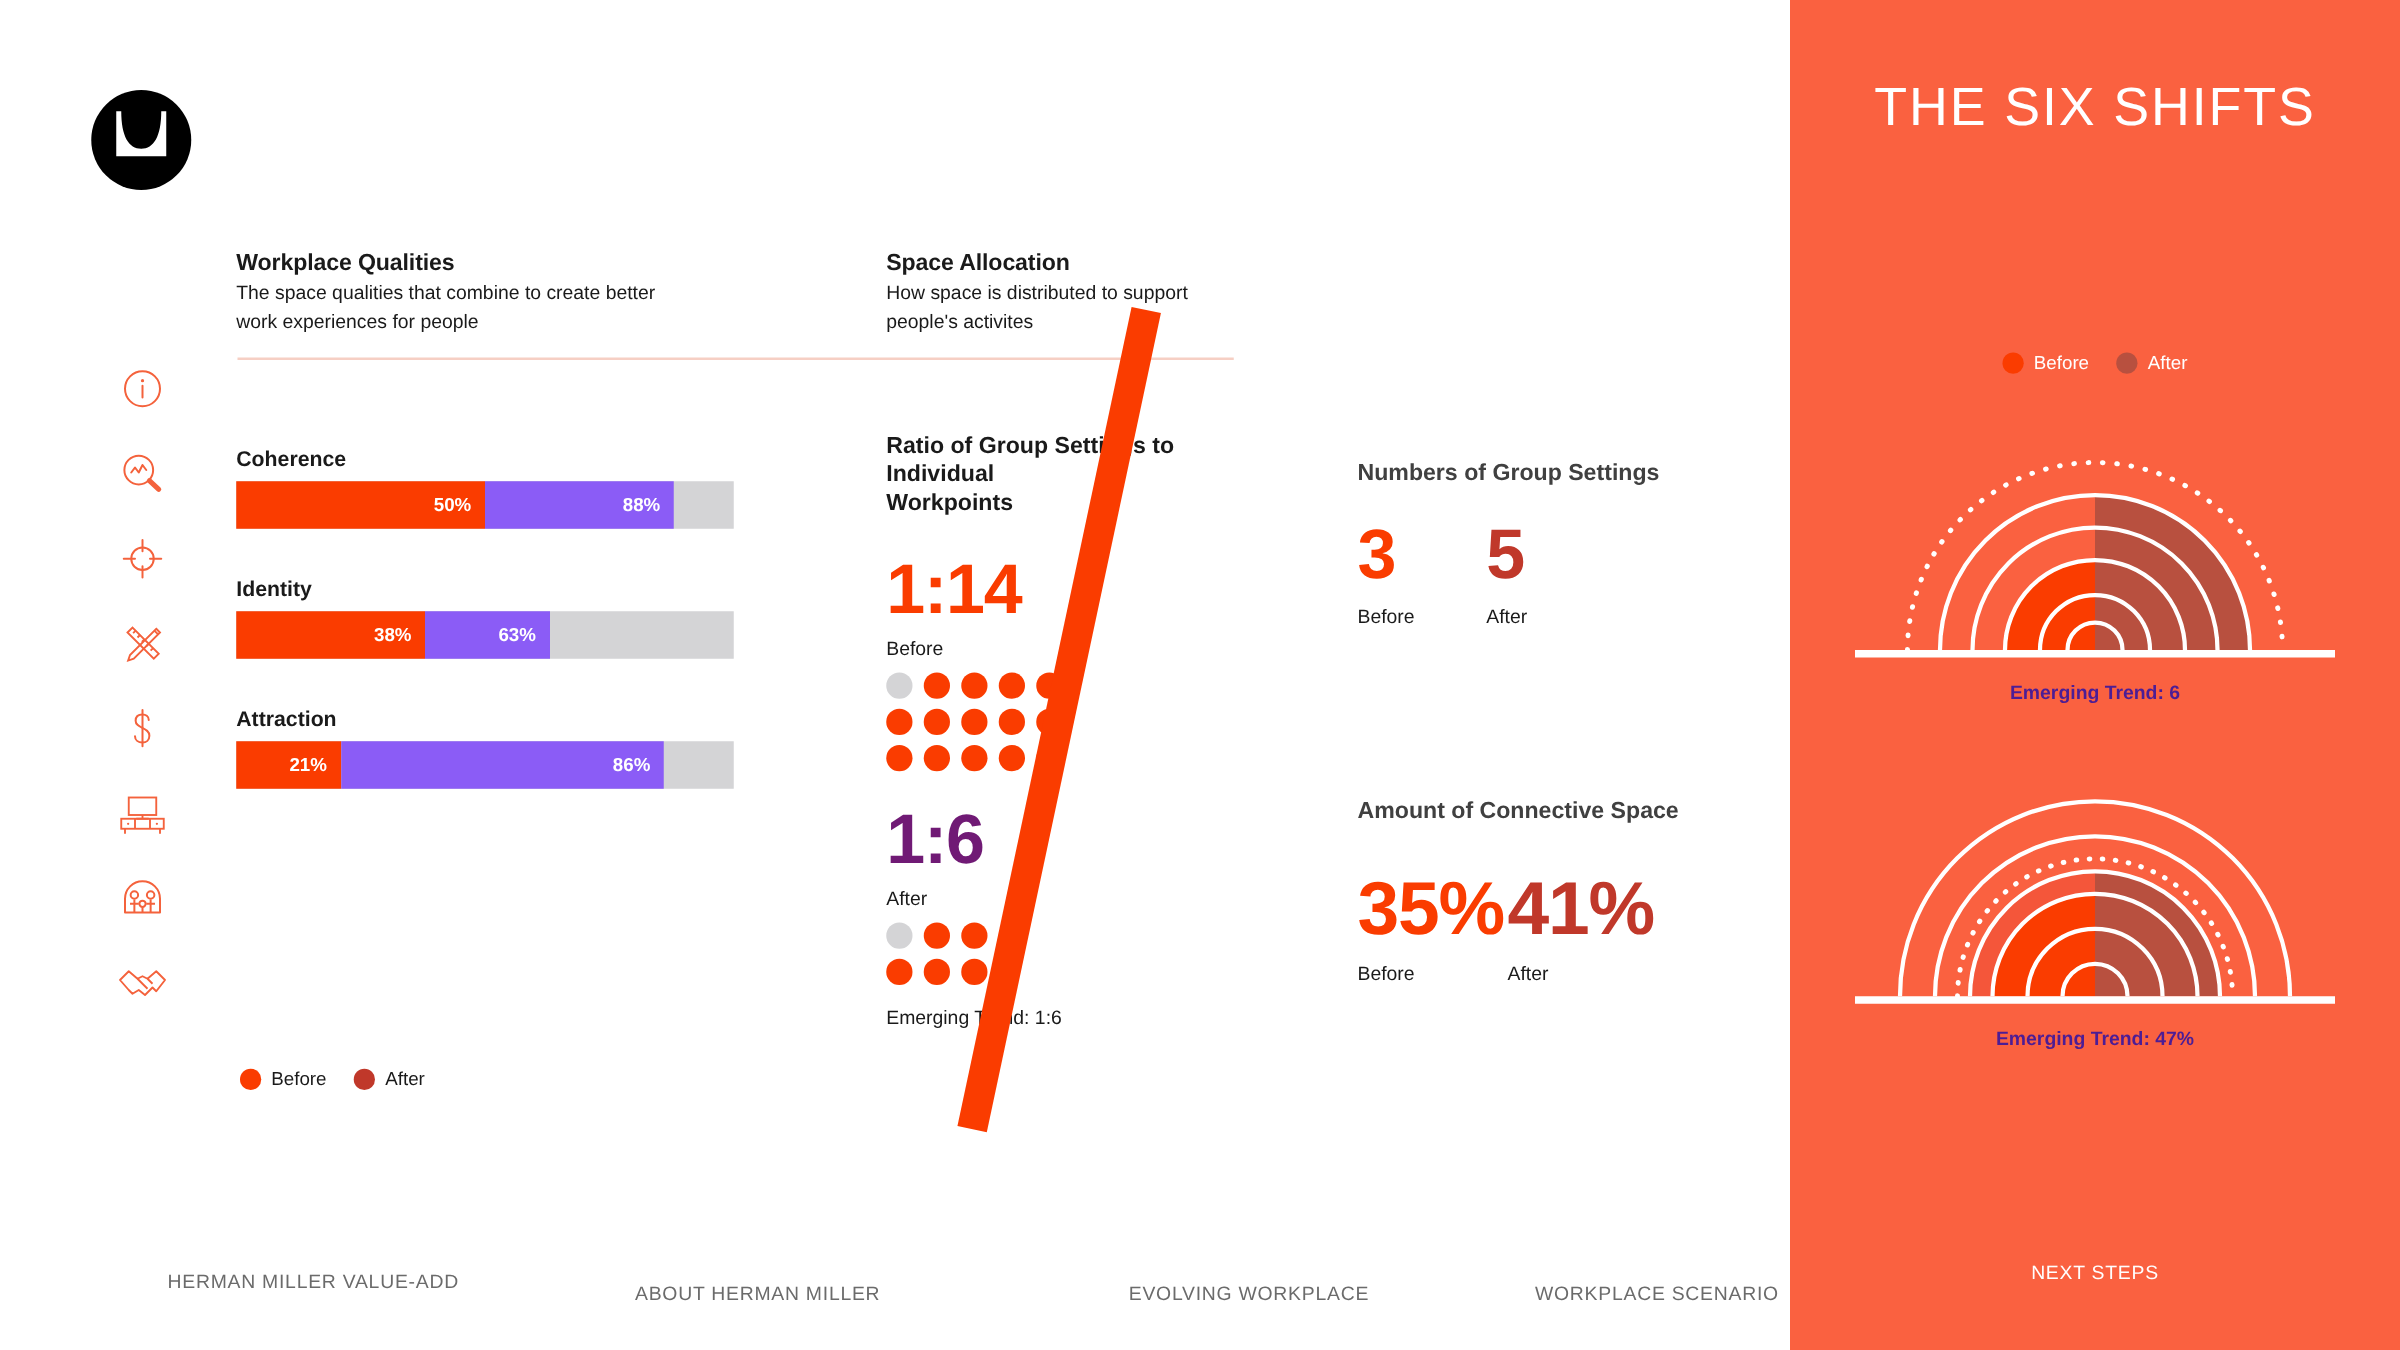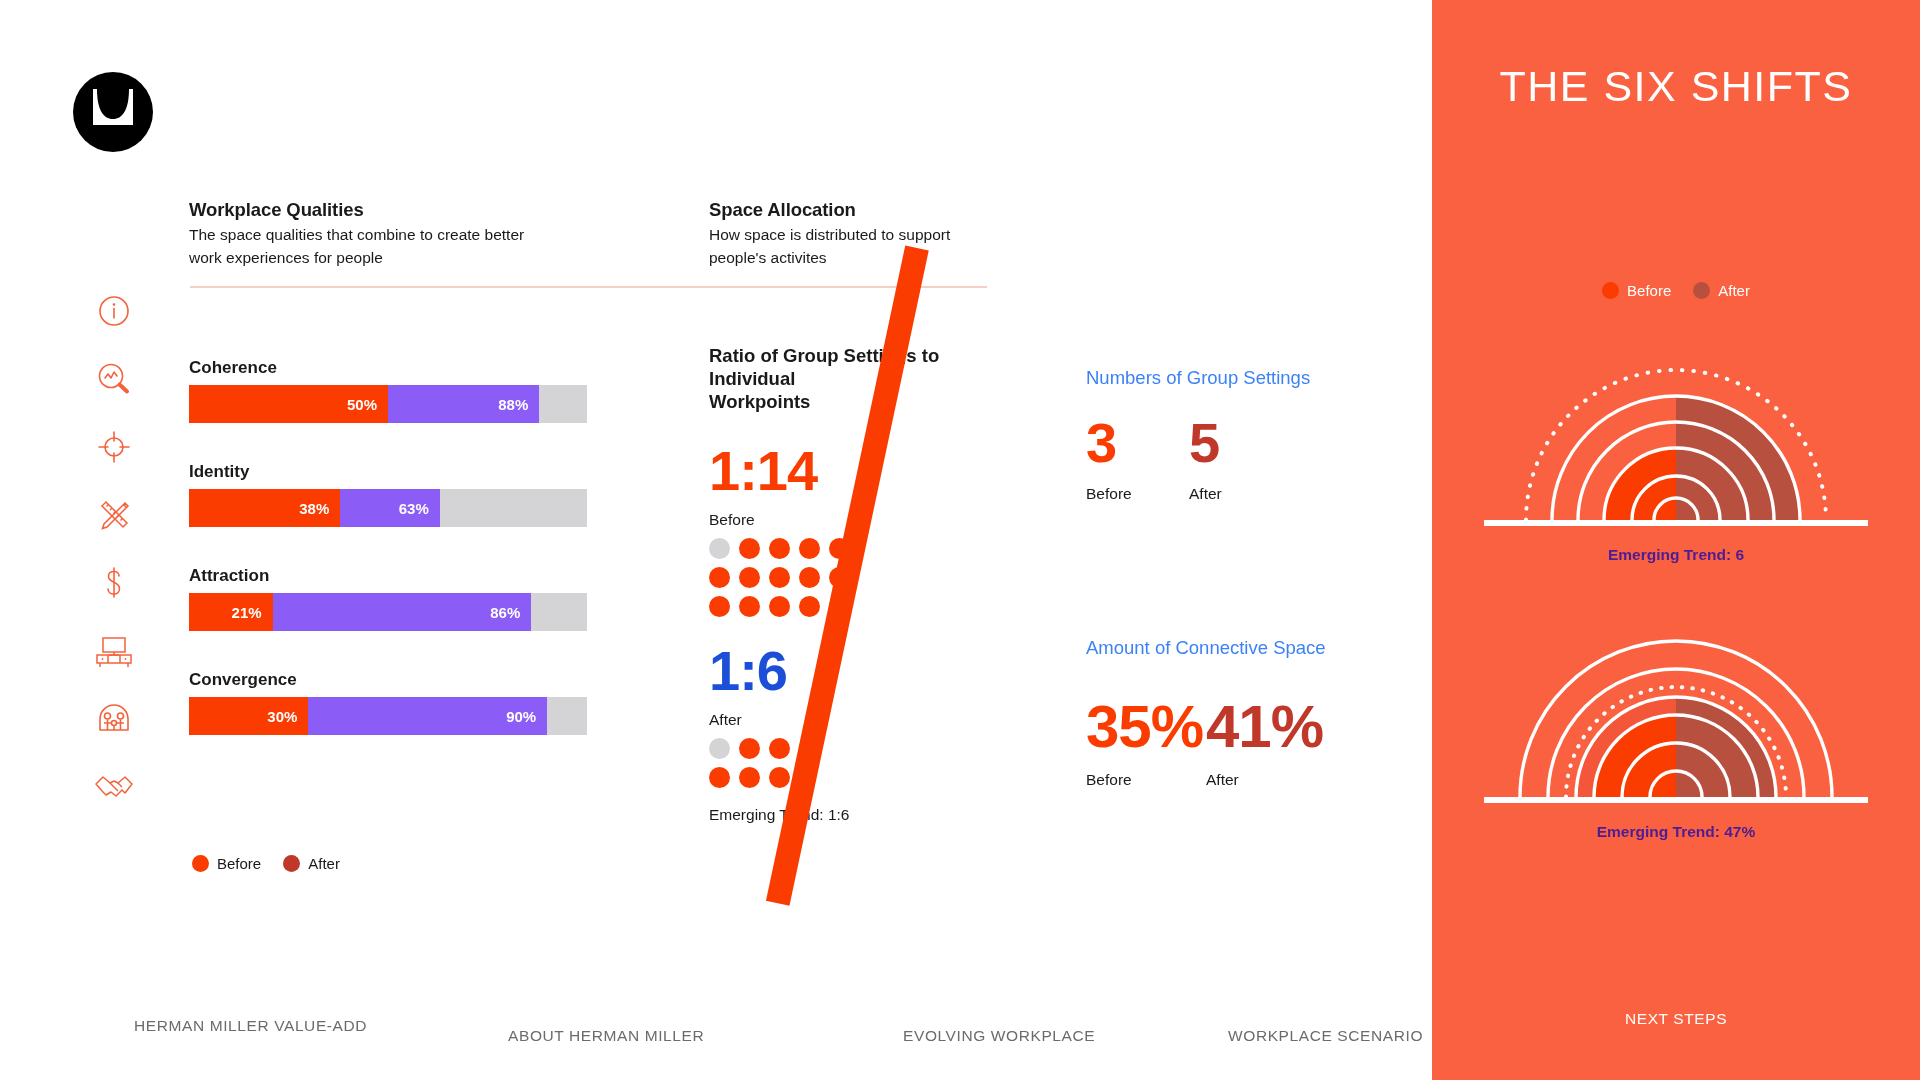--- a/index.html
+++ b/index.html
@@ -73,40 +73,40 @@
   .ratio-block { position: absolute; left: 709px; top: 344px; width: 300px; }
   .ratio-title {
     font-size: 18.5px; font-weight: bold; color: #1a1a1a; line-height: 1.25;
     width: 290px;
   }
   .big-ratio {
     font-size: 56px; font-weight: bold; line-height: 1; letter-spacing: -1px;
     margin-top: 30px;
   }
   .ratio-before-num { color: #fa3c00; }
-  .ratio-after-num  { color: #1d4ed8; }
+  .ratio-after-num  { color: #701a75; }
   .ratio-cap { font-size: 15.5px; color: #1a1a1a; margin-top: 12px; }
   .dot-grid { margin-top: 9px; display: flex; flex-direction: column; gap: 8px; }
   .dot-row { display: flex; gap: 9px; }
   .dot { width: 21px; height: 21px; border-radius: 50%; background: #fa3c00; }
   .dot.gray { background: #d4d4d6; }
   .trend-line { font-size: 15.5px; color: #1a1a1a; margin-top: 18px; }
 
   
   .diagonal {
     position: absolute; left: 905px; top: 248px;
     width: 24px; height: 670px;
     background: #fa3c00;
     transform: rotate(12deg);
     transform-origin: top center;
   }
 
   
   .stat-block { position: absolute; }
-  .stat-title { font-size: 18.5px; font-weight: normal; color: #3b82f6; }
+  .stat-title { font-size: 18.5px; font-weight: bold; color: #404040; }
   .stat-row { display: flex; margin-top: 26px; }
   .stat-cell { width: 103px; }
   .stat-value { font-size: 56px; font-weight: bold; line-height: 1; letter-spacing: -1px; }
   .stat-value.wide { font-size: 60px; }
   .v-before { color: #fa3c00; }
   .v-after  { color: #c0382a; }
   .stat-cap { font-size: 15.5px; color: #1a1a1a; margin-top: 14px; }
 
   
   .bottom-nav { position: absolute; left: 0; top: 1010px; width: 1432px; height: 58px; }
@@ -262,31 +262,20 @@
       <div class="bar-track">
         <div class="bar-seg seg-before" style="width:21%">
           <span>21%</span>
         </div>
         <div class="bar-seg seg-after" style="width:65%">
           <span>86%</span>
         </div>
       </div>
     </div>
 
-    <div class="bar-group">
-      <div class="bar-label">Convergence</div>
-      <div class="bar-track">
-        <div class="bar-seg seg-before" style="width:30%">
-          <span>30%</span>
-        </div>
-        <div class="bar-seg seg-after" style="width:60%">
-          <span>90%</span>
-        </div>
-      </div>
-    </div>
   </div>
 
   <div class="legend">
     <div class="legend-item">
       <span class="legend-dot" style="background:#fa3c00"></span>
       <span class="legend-text">Before</span>
     </div>
     <div class="legend-item">
       <span class="legend-dot" style="background:#c0382a"></span>
       <span class="legend-text">After</span>

